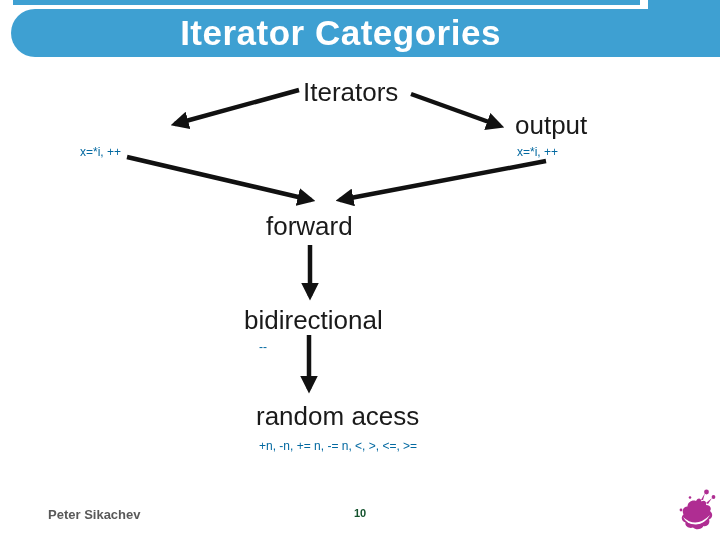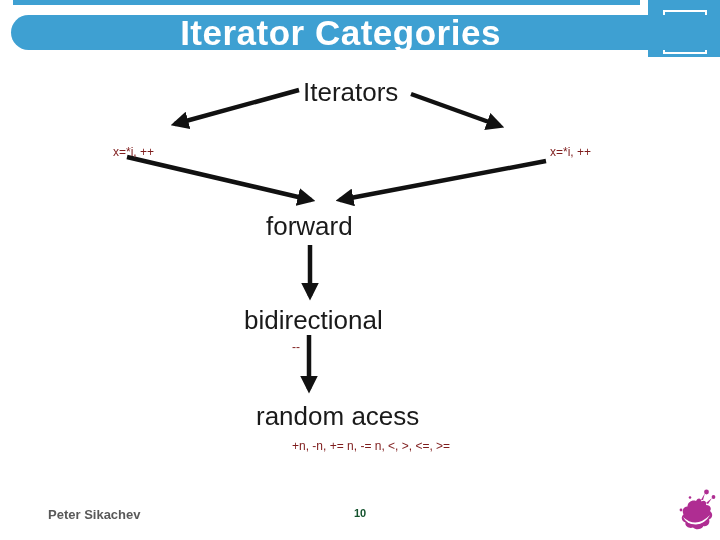--- a/index.html
+++ b/index.html
@@ -15,21 +15,21 @@
   
   .top-strip {
     position:absolute; left:13px; top:0; width:627px; height:5px;
     background:#3EA0D2;
   }
   .logo-block {
     position:absolute; right:0; top:0; width:72px; height:57px;
     background:#3EA0D2;
   }
   .title-bar {
-    position:absolute; left:11px; top:15px; width:709px; height:35px;
+    position:absolute; left:11px; top:9px; width:709px; height:48px;
     background:#3EA0D2;
     border-radius:28px 0 0 28px;
     display:flex; align-items:center; justify-content:center;
     padding-right:50px;
   }
   .title-text {
     color:#ffffff; font-size:35px; font-weight:bold; letter-spacing:0.5px;
     white-space:nowrap;
   }
   .tu-logo {
@@ -46,23 +46,22 @@
     border:1.5px solid #ffffff;
     font-size:6.5px; font-weight:bold; letter-spacing:1px; line-height:8px;
   }
 
   
   .node {
     position:absolute; color:#1a1a1a; font-size:26px; line-height:1.1;
     white-space:nowrap;
   }
   .subnode {
-    position:absolute; color:#7f1d1d; font-size:12px; line-height:1.1;
+    position:absolute; color:#0369a1; font-size:12px; line-height:1.1;
     white-space:nowrap;
-    margin-left:33px;
   }
   svg.arrows { position:absolute; left:0; top:0; width:720px; height:540px; pointer-events:none; }
 
   
   .footer-author {
     position:absolute; left:18px; top:507px;
     color:#595959; font-size:13px; font-weight:bold;padding-left:30px;
   }
   .footer-page {
     position:absolute; left:0; top:507px; width:720px; text-align:center;
@@ -99,20 +98,21 @@
       <line x1="546" y1="161" x2="340" y2="200" marker-end="url(#ah)"></line>
       <line x1="310" y1="245" x2="310" y2="296" marker-end="url(#ah)"></line>
       <line x1="309" y1="335" x2="309" y2="389" marker-end="url(#ah)"></line>
     </g>
   </svg>
 
   <div class="node" style="left:303px; top:78px;">Iterators</div>
 
   <div class="subnode" style="left:80px;  top:146px;">x=*i, ++</div>
 
+  <div class="node" style="left:515px; top:111px;">output</div>
   <div class="subnode" style="left:517px; top:146px;">x=*i, ++</div>
 
   <div class="node" style="left:266px; top:212px;">forward</div>
 
   <div class="node" style="left:244px; top:306px;">bidirectional</div>
   <div class="subnode" style="left:259px; top:341px;">--</div>
 
   <div class="node" style="left:256px; top:402px;text-align:right;">random acess</div>
   <div class="subnode" style="left:259px; top:440px;">+n, -n, += n, -= n, &lt;, &gt;, &lt;=, &gt;=</div>
 

